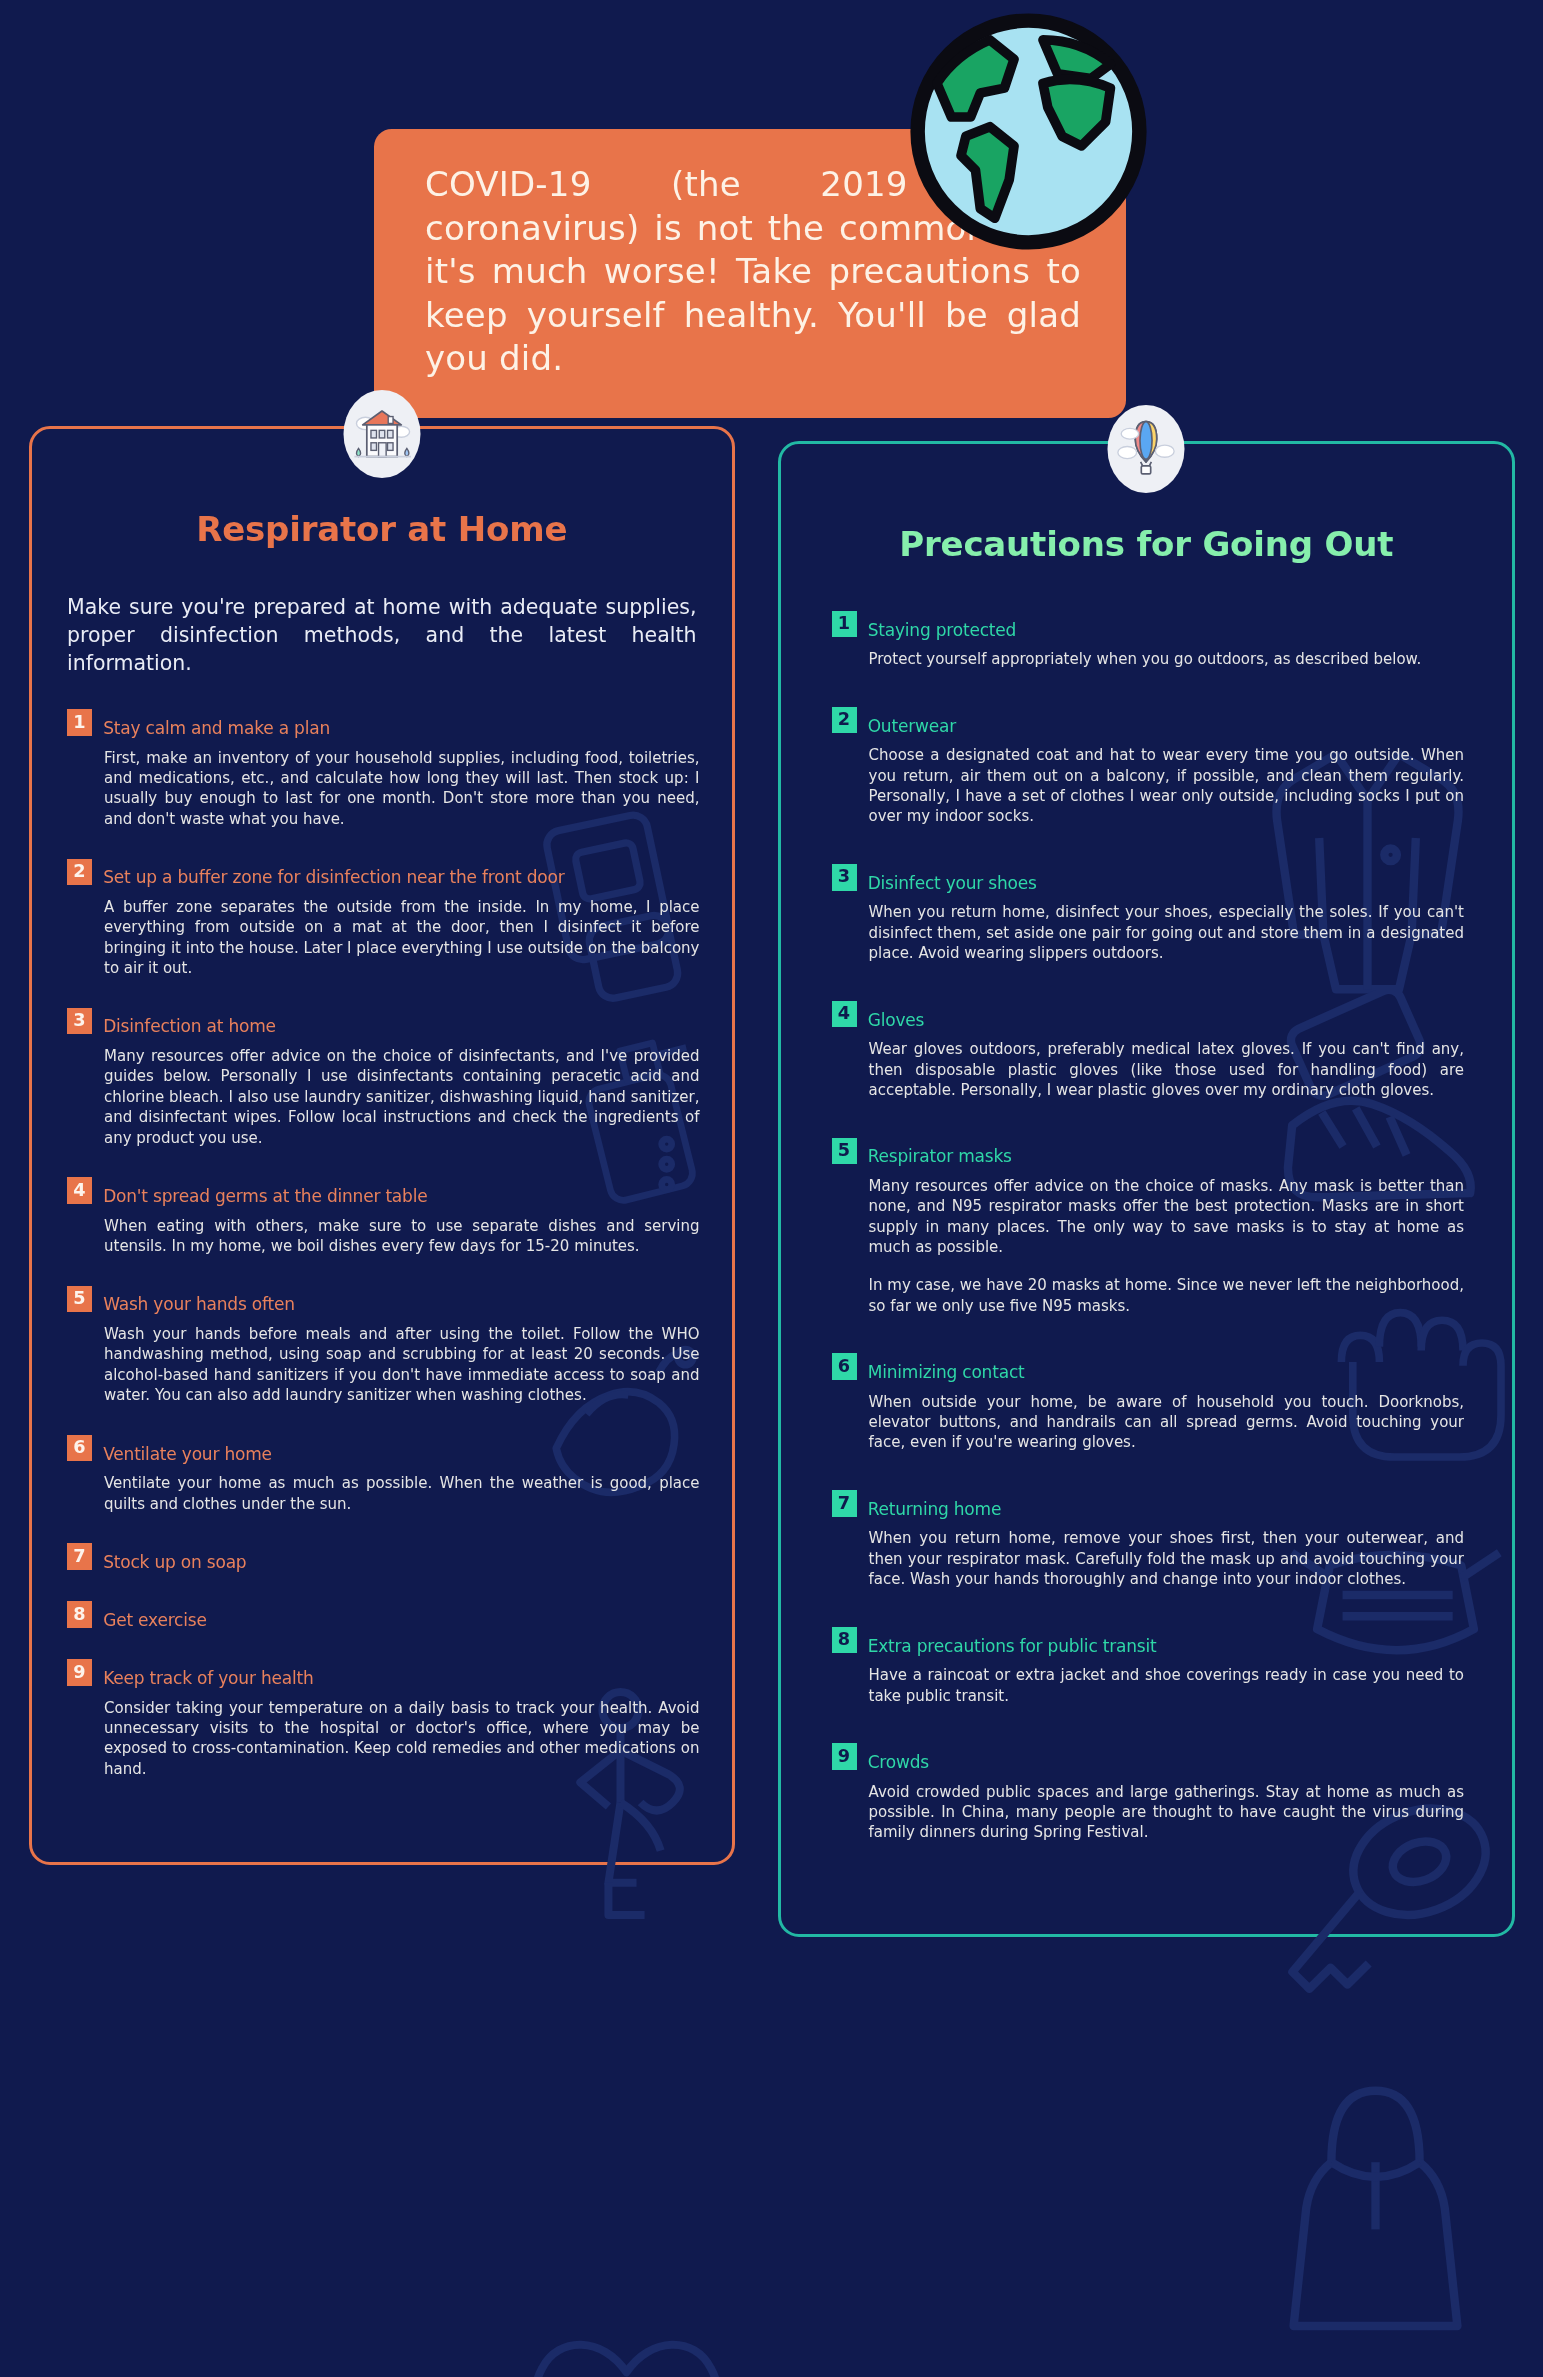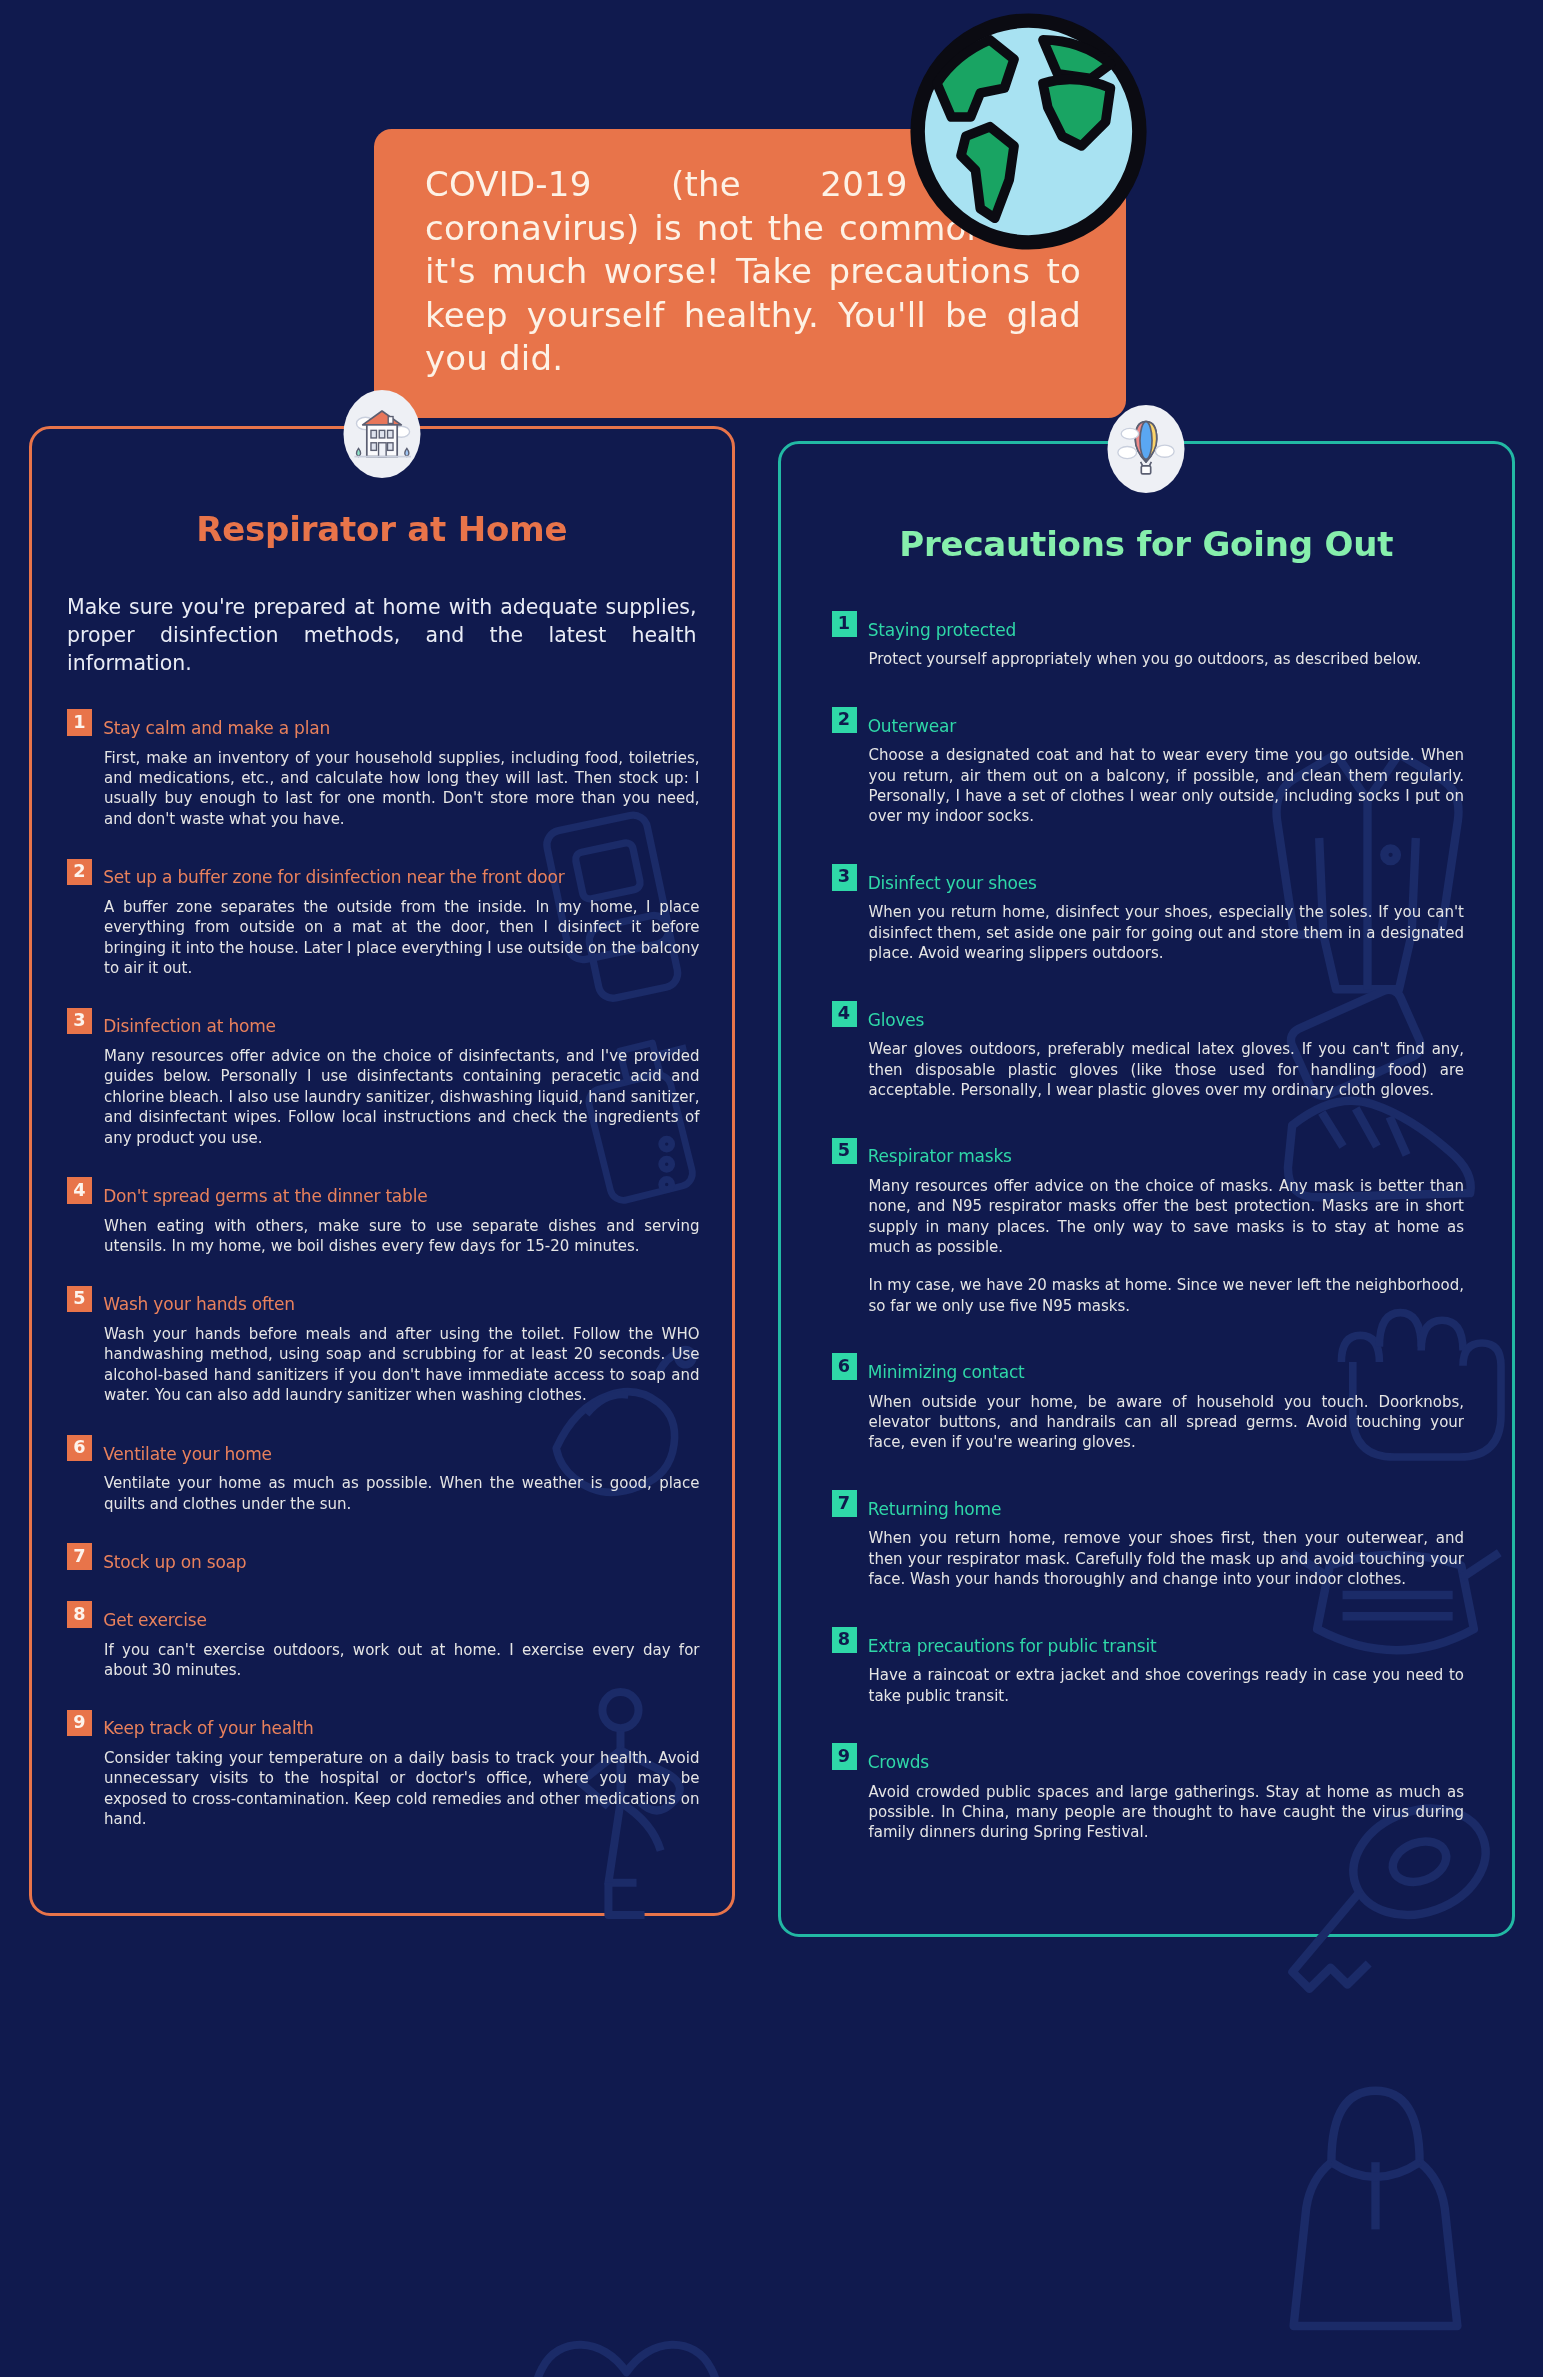--- a/index.html
+++ b/index.html
@@ -319,21 +319,20 @@
           <span class="num">7</span>
           <span class="item-title">Stock up on soap</span>
         </div>
       </div>
 
       <div class="item">
         <div class="item-head">
           <span class="num">8</span>
           <span class="item-title">Get exercise</span>
         </div>
-        <p class="item-body">If you can't exercise outdoors, work out at home. I exercise every day for about 30 minutes.</p>
       </div>
 
       <div class="item">
         <div class="item-head">
           <span class="num">9</span>
           <span class="item-title">Keep track of your health</span>
         </div>
         <p class="item-body">Consider taking your temperature on a daily basis to track your health. Avoid unnecessary visits to the hospital or doctor's office, where you may be exposed to cross-contamination. Keep cold remedies and other medications on hand.</p>
       </div>
 

